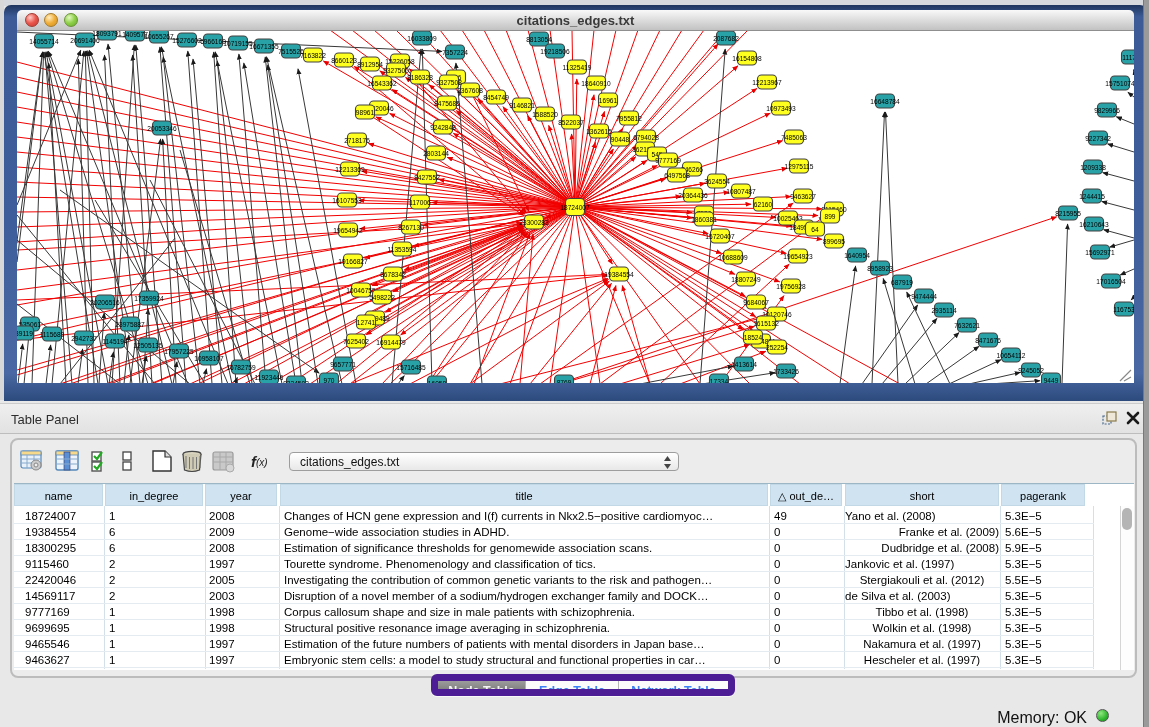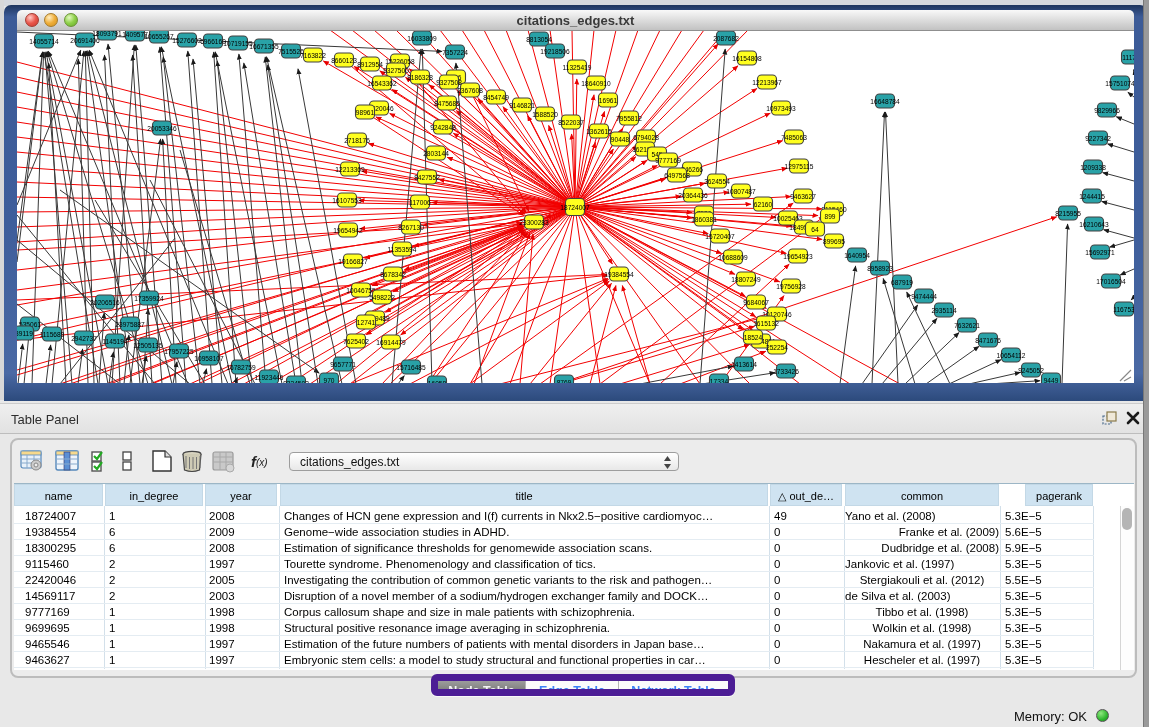--- a/index.html
+++ b/index.html
@@ -34,21 +34,21 @@
 #vscroll { position:absolute; left:1120px; top:506px; width:14px; height:164px;
   background:#fdfdfd; border-left:1px solid #d5d5d5; }
 #vthumb { position:absolute; left:1122px; top:508px; width:10px; height:22px;
   background:#b5b5b5; border-radius:5px; }
 #tabs { position:absolute; left:431px; top:674px; height:22px; display:flex;
   border:7px solid #4c1d95; border-radius:6px; overflow:hidden; background:#fbfbfb;
   box-shadow:0 1px 0 rgba(255,255,255,.7); }
 #tabs div { font-size:12.5px; font-weight:bold; line-height:21px; color:#3b82f6; text-align:center; }
 #tabs div.sel { background:linear-gradient(#9c9c9c,#838383); color:#f4f4f4; }
 #tabs div + div { border-left:1px solid #b5b5b5; }
-#mem { position:absolute; right:62px; top:709px; font-size:13px; color:#111; }
+#mem { position:absolute; right:62px; top:709px; font-size:16px; color:#111; }
 #memdot { position:absolute; left:1096px; top:709px; width:13px; height:13px; border-radius:50%;
   background:radial-gradient(circle at 35% 30%, #8fe87f, #2fb52f 60%, #1d8a1d);
   border:1px solid #555; }
 </style></head><body>
 <div id="topstrip"></div>
 <div id="gframe"></div>
 <div id="leftstrip"></div>
 <div id="titlebar">
   <div class="tl" style="left:8px;background:radial-gradient(circle at 35% 30%,#ffc9c4,#e9564b 50%,#c93a2f);border:1px solid #a33c33"></div>
   <div class="tl" style="left:27px;background:radial-gradient(circle at 35% 30%,#ffeec2,#efad37 50%,#d2921f);border:1px solid #a67b2a"></div>
@@ -662,22 +662,22 @@
     <path d="M5.5,1 L9,6 L2,6 Z" fill="#444"></path>
       <path d="M5.5,14 L9,9 L2,9 Z" fill="#444"></path>
   </svg>
 </div>
 <div id="tablewrap"></div>
 <div class="hcell" style="left:14px;width:89px">name</div>
 <div class="hcell" style="left:105px;width:98px">in_degree</div>
 <div class="hcell" style="left:205px;width:72px">year</div>
 <div class="hcell" style="left:280px;width:488px">title</div>
 <div class="hcell" style="left:770px;width:72px">△ out_de…</div>
-<div class="hcell" style="left:845px;width:154px">common</div>
-<div class="hcell" style="left:1025px;width:68px">pagerank</div>
+<div class="hcell" style="left:845px;width:154px">short</div>
+<div class="hcell" style="left:1001px;width:84px">pagerank</div>
 <div class="cell" style="left:25px;top:508px;width:78px">18724007</div>
 <div class="cell" style="left:109px;top:508px;width:94px">1</div>
 <div class="cell" style="left:209px;top:508px;width:68px">2008</div>
 <div class="cell" style="left:284px;top:508px;width:484px">Changes of HCN gene expression and I(f) currents in Nkx2.5−positive cardiomyoc…</div>
 <div class="cell" style="left:774px;top:508px;width:68px">49</div>
 <div class="cell" style="left:845px;top:508px;width:154px;text-align:left">Yano et al. (2008)</div>
 <div class="cell" style="left:1005px;top:508px;width:88px">5.3E−5</div>
 <div class="cell" style="left:25px;top:524px;width:78px">19384554</div>
 <div class="cell" style="left:109px;top:524px;width:94px">6</div>
 <div class="cell" style="left:209px;top:524px;width:68px">2009</div>

